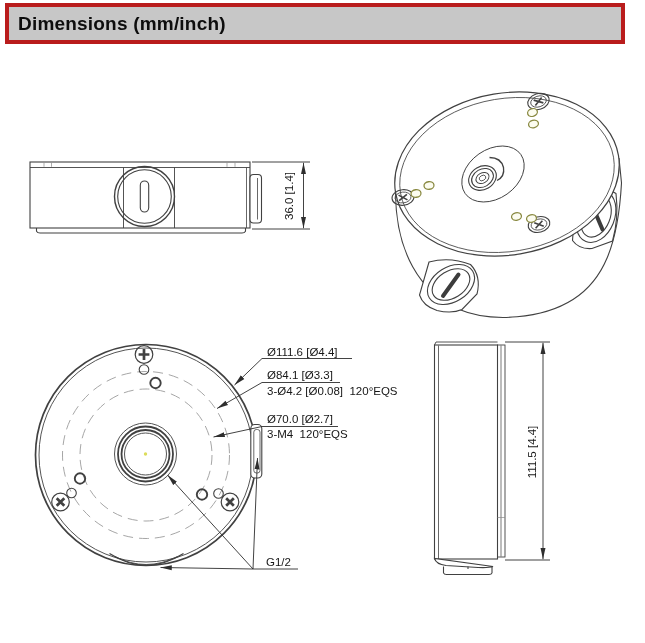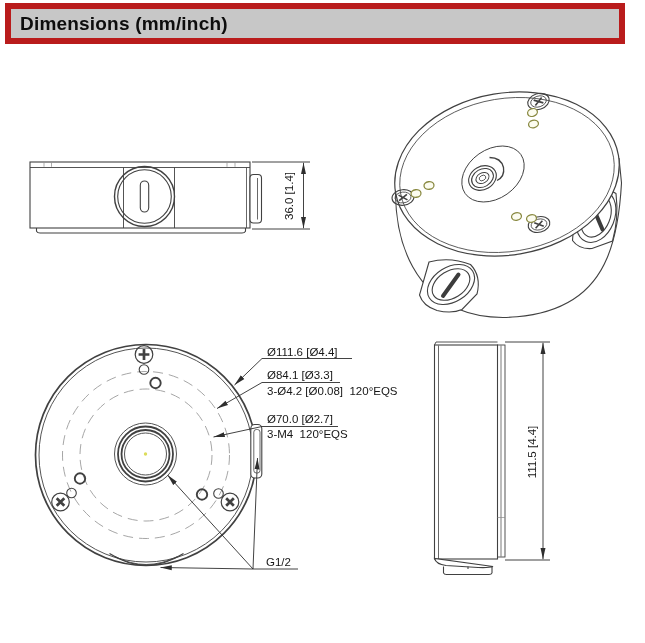--- a/index.html
+++ b/index.html
@@ -2,21 +2,21 @@
 <html><head>
 <meta charset="utf-8">
 <style>
   html,body{margin:0;padding:0;}
   body{
     width:645px;height:643px;position:relative;overflow:hidden;
     background:#ffffff;font-family:"Liberation Sans",sans-serif;
   }
   .header-bar{
     position:absolute;left:5px;top:3px;width:620px;height:41px;
-    background:#c7c7c7;border:6px solid #b91c1c;box-sizing:border-box;
+    background:#c7c7c7;border:4px solid #b91c1c;box-sizing:border-box;
     display:flex;align-items:center;padding-left:9px;
   }
   .header-bar .title{
     font-size:19px;font-weight:bold;color:#0d0d0d;letter-spacing:0.2px;
   }
   svg{position:absolute;left:0;top:0;}
   text{font-family:"Liberation Sans",sans-serif;fill:#161616;}
   text.lbl{font-size:11.5px;white-space:pre;}
   text.dim{font-size:11.5px;white-space:pre;}
   .geo{stroke:#414141;fill:none;}

